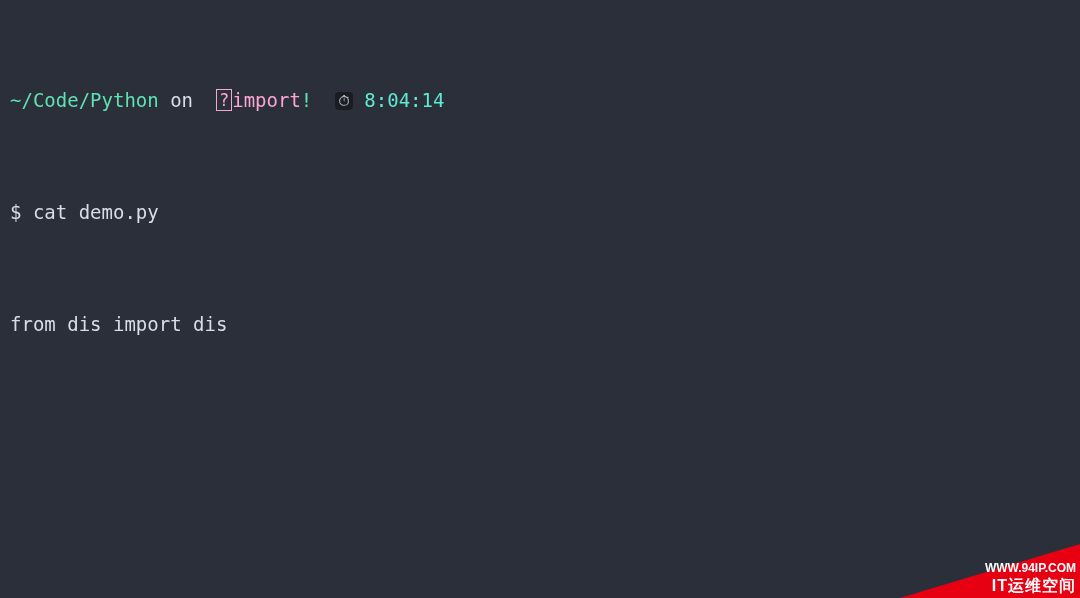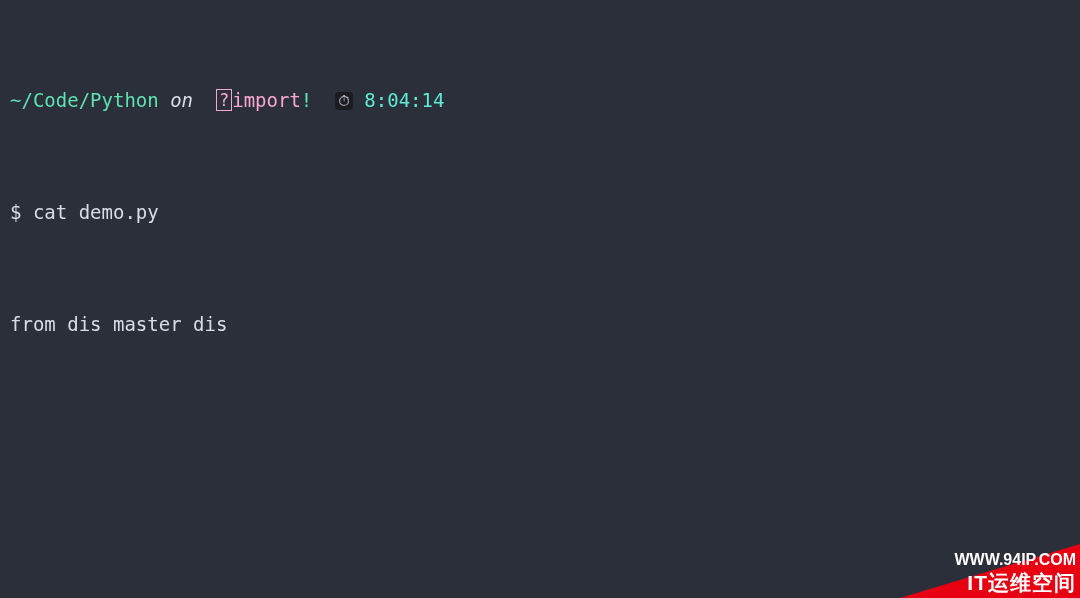--- a/index.html
+++ b/index.html
@@ -19,21 +19,21 @@
       position: relative;
     }
     .terminal {
       padding: 2px 10px;
       white-space: pre;
     }
     .line {
       min-height: 28px;
     }
     .path { color: #5ee2b1; font-weight: 500; }
-    .on-text { color: #d8dde8; font-style: italic; }
+    .on-text { color: #d8dde8; }
     .branch-box {
       display: inline-block;
       border: 1px solid #f9a6d4;
       color: #f9a6d4;
       padding: 0 2px;
       font-size: 17px;
       line-height: 20px;
       text-align: center;
       vertical-align: 1px;
     }
@@ -72,40 +72,40 @@
     .wm-text {
       position: absolute;
       right: 4px;
       bottom: 2px;
       text-align: right;
       font-family: Arial, sans-serif;
       line-height: 1.25;
     }
     .wm-url {
       color: #ffffff;
-      font-size: 16px;
+      font-size: 12px;
       font-weight: bold;
     }
     .wm-title {
       color: #ffffff;
-      font-size: 21px;
+      font-size: 16px;
       font-weight: bold;
       letter-spacing: 1px;
     }
   </style>
 </head>
 <body>
 
 <div class="terminal">
 
   <div class="line"><span class="path">~/Code/Python</span> <span class="on-text">on</span>  <span class="branch-box">?</span><span class="branch">import</span><span class="excl">!</span>  <span class="clock-badge">⏱</span> <span class="time">8:04:14</span></div>
 
   <div class="line"><span class="prompt-sym">$</span> <span class="cmd">cat demo.py</span></div>
 
-  <div class="line code">from dis master dis</div>
+  <div class="line code">from dis import dis</div>
   <div class="line code"></div>
   <div class="line code"></div>
   
   
   
   
   
 
   
 

